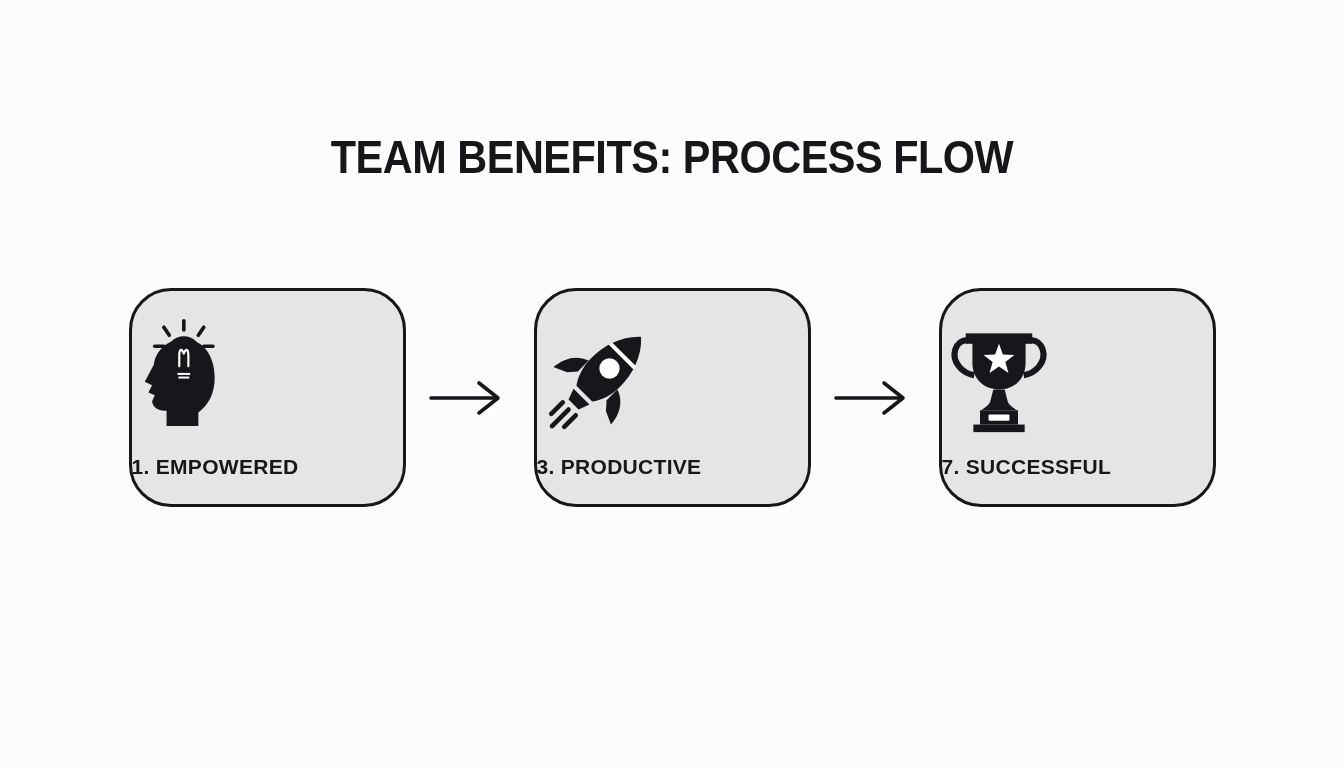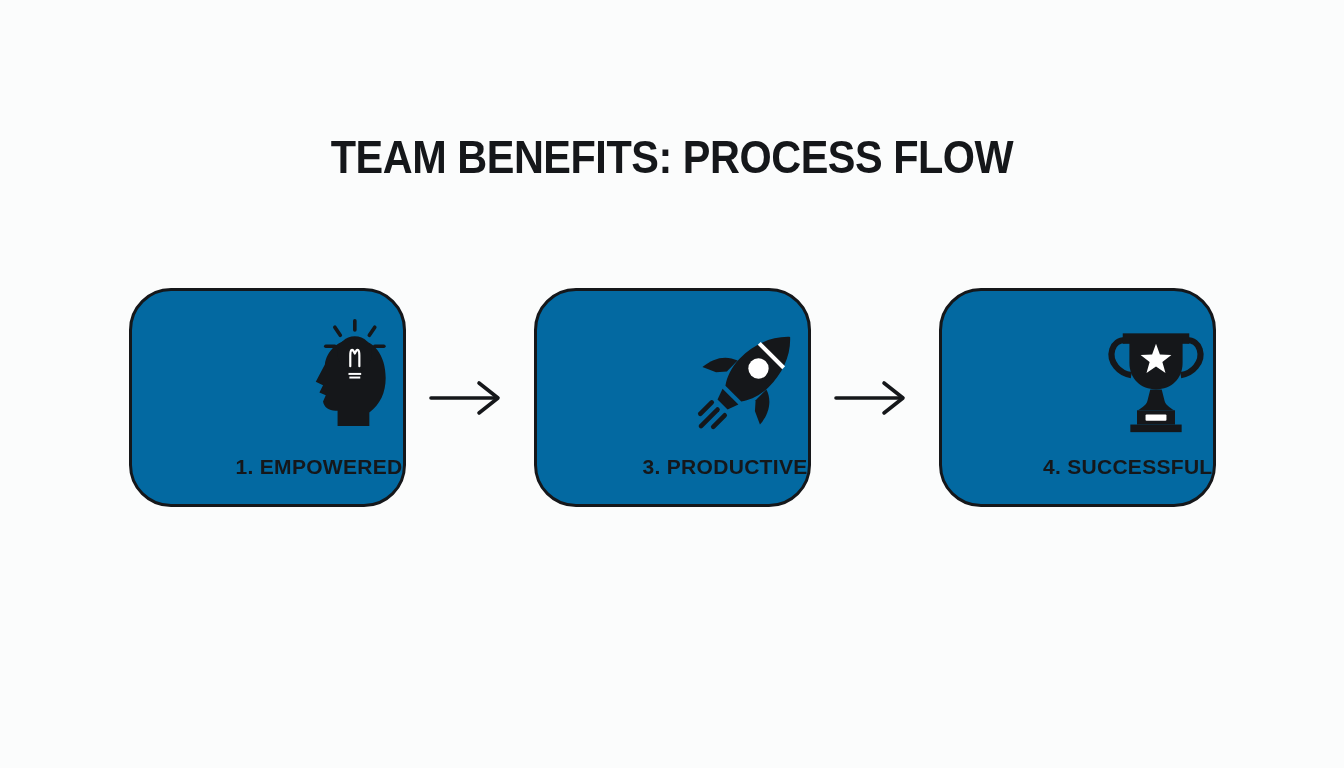--- a/index.html
+++ b/index.html
@@ -35,26 +35,26 @@
     left: 0;
     width: 100%;
     display: flex;
     justify-content: center;
     align-items: center;
   }
   .node {
     width: 277px;
     height: 219px;
     box-sizing: border-box;
-    background: #0369a1;
+    background: #e5e5e5;
     border: 3px solid #15171a;
     border-radius: 42px;
     display: flex;
     flex-direction: column;
-    align-items: flex-end;
+    align-items: flex-start;
     padding-top: 25px;
     flex: 0 0 auto;
   }
   .icon-area {
     height: 124px;
     display: flex;
     align-items: center;
     justify-content: center;
   }
   .node-label {
@@ -163,17 +163,17 @@
 
           <polygon points="60,24 64.1,35.3 76.2,35.7 66.7,43.2 70,54.8 60,48 50,54.8 53.3,43.2 43.8,35.7 55.9,35.3" fill="#ffffff"></polygon>
 
           <path d="M54,72 L51,84 C50,88 46,91 41,94 L79,94 C74,91 70,88 69,84 L66,72 Z" fill="#15171a"></path>
 
           <rect x="40" y="94" width="40" height="15" fill="#15171a"></rect>
           <rect x="49" y="98.5" width="22" height="6.5" rx="1" fill="#ffffff"></rect>
           <rect x="33" y="109" width="54" height="8" fill="#15171a"></rect>
         </svg>
       </div>
-      <div class="node-label">4. SUCCESSFUL</div>
+      <div class="node-label">7. SUCCESSFUL</div>
     </div>
 
   </div>
 </div>
 
 </body></html>

